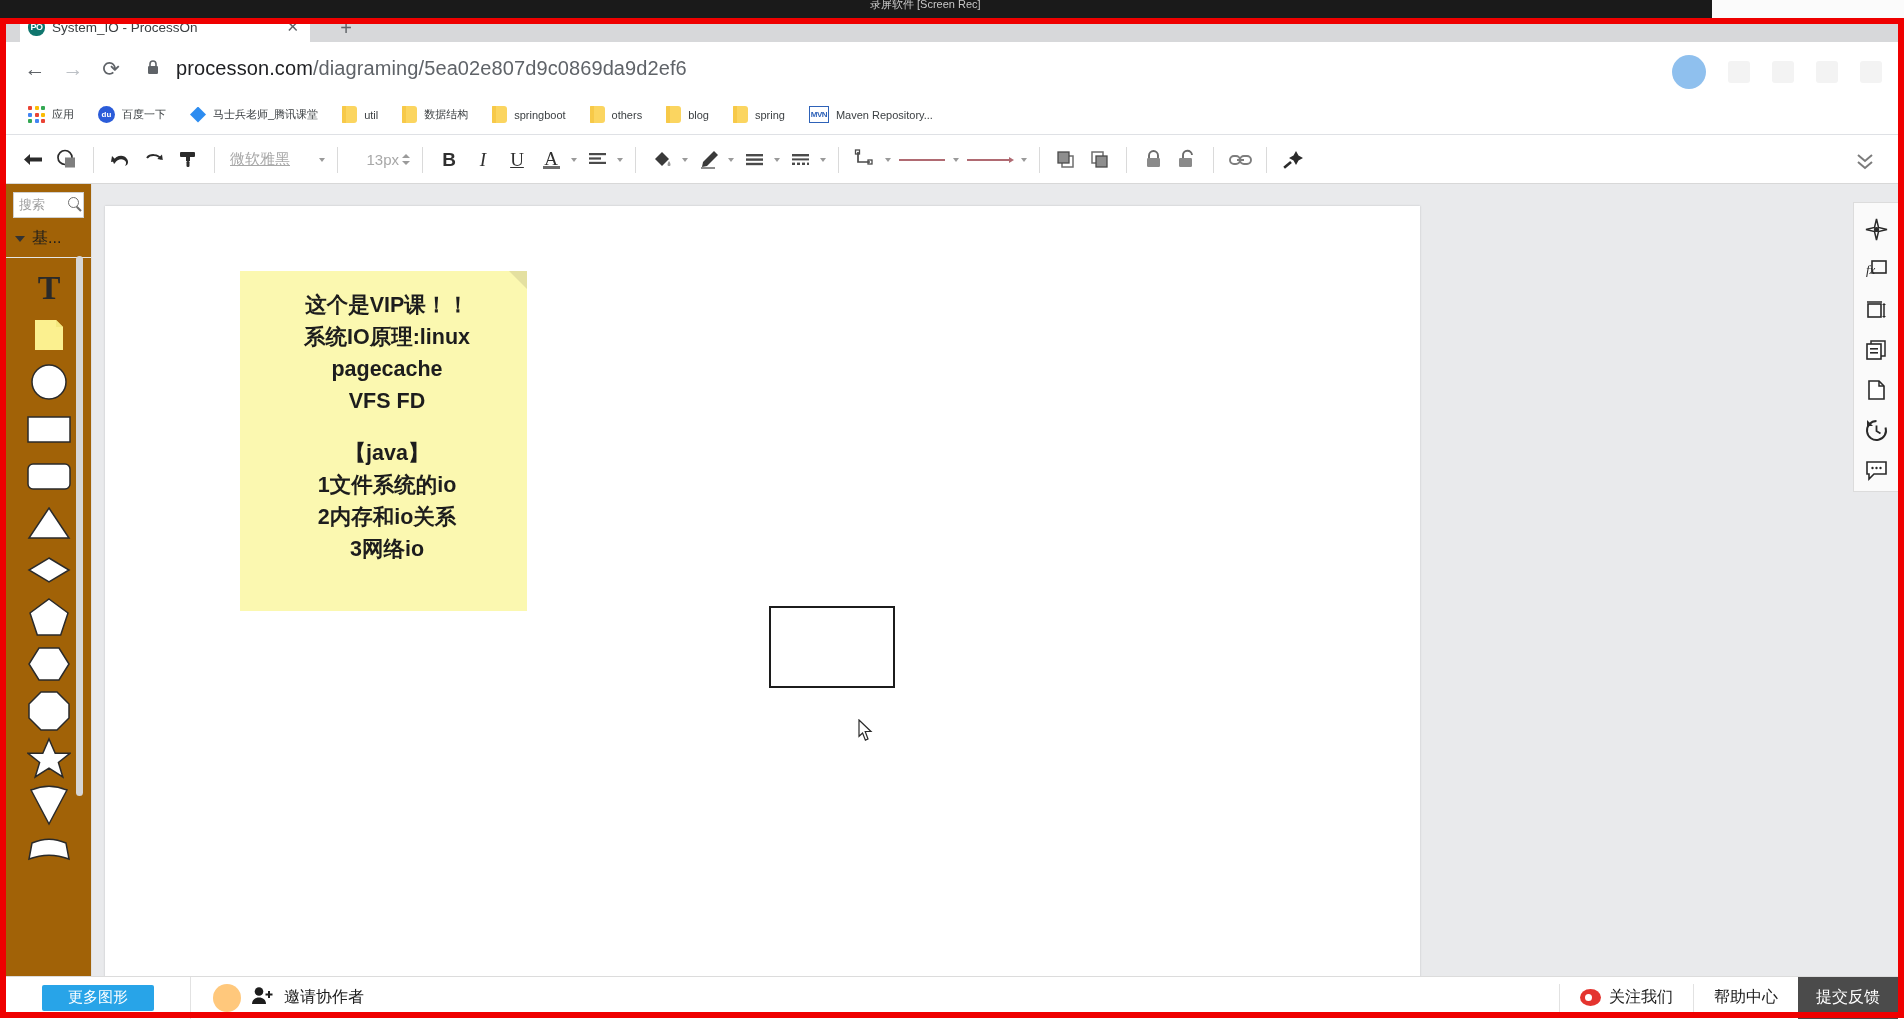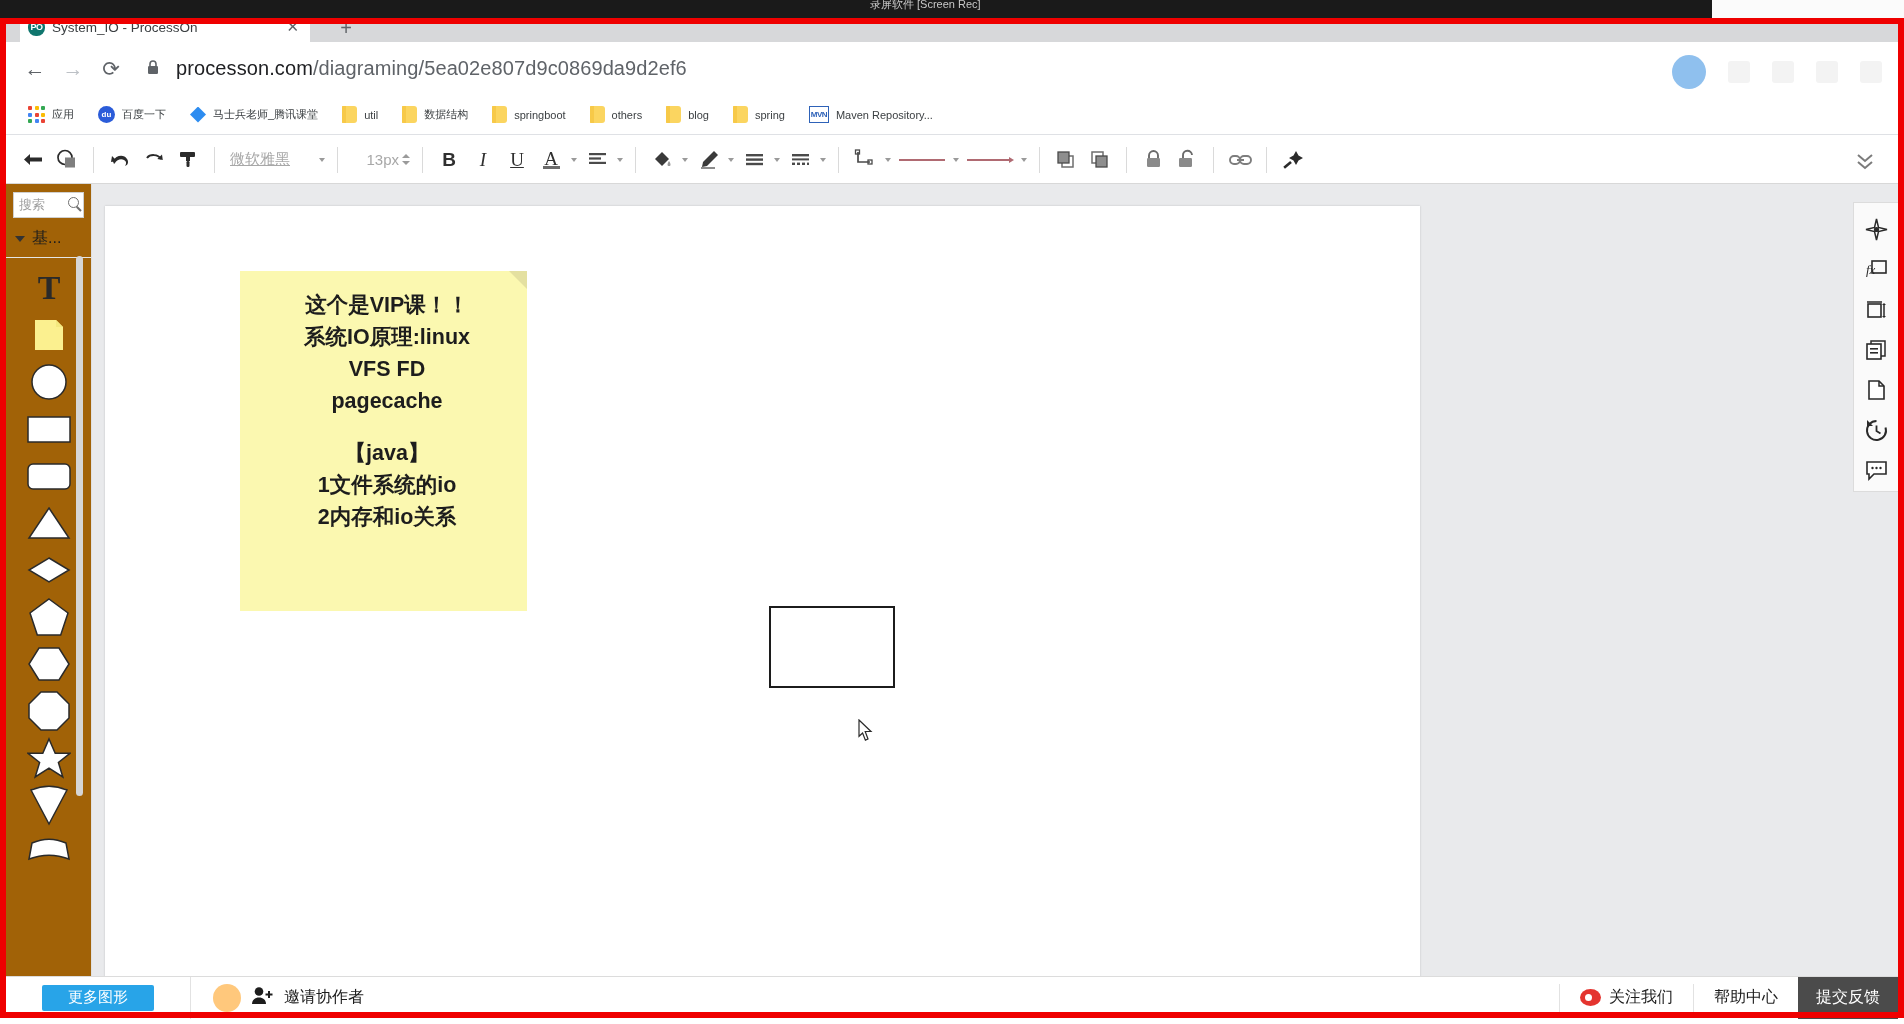--- a/index.html
+++ b/index.html
@@ -629,26 +629,27 @@
       <div class="panel-scroll"></div>
     </div>
 
     <div class="canvas-area">
       <div class="paper">
 
         <div class="sticky">
           <span class="sticky-fold"></span>
           <div>这个是VIP课！！</div>
           <div>系统IO原理:linux</div>
+          <div>pagecache</div>
           <div>VFS FD</div>
-          <div>pagecache</div>
           <span class="blank"></span>
           <div>【java】</div>
           <div>1文件系统的io</div>
           <div>2内存和io关系</div>
+          <div>3网络io</div>
         </div>
 
         <div class="rect-shape"></div>
 
         <div class="cursor-arrow">
           <svg width="15" height="22" viewBox="0 0 15 22">
               <path d="M1 1l12 11.5H7.2L10 20l-2.6 1.1L4.6 14 1 17.3z" fill="#fff" stroke="#2a2a2a" stroke-width="1.2"></path>
             </svg>
         </div>
 

